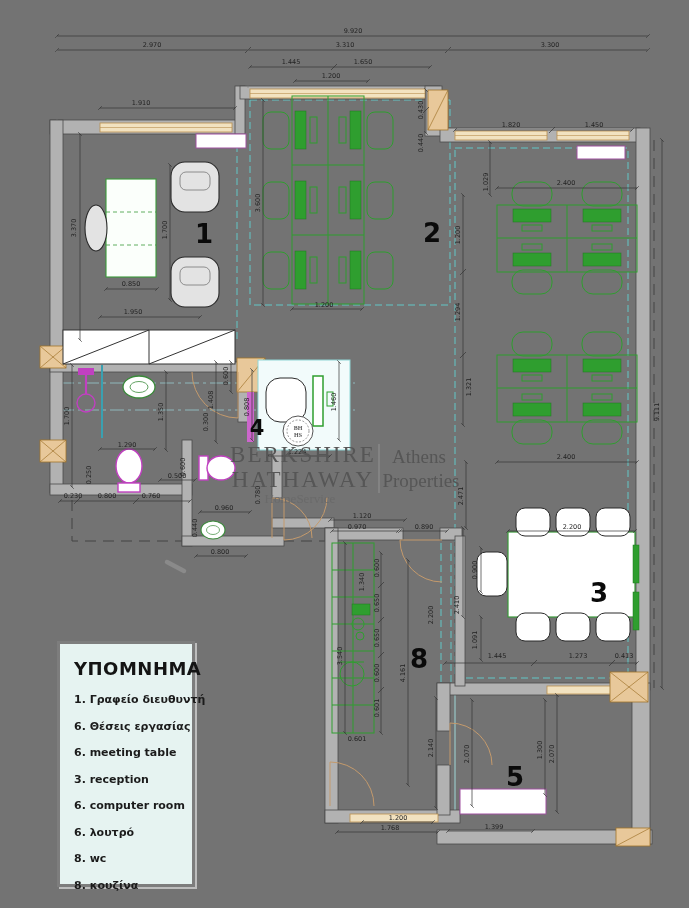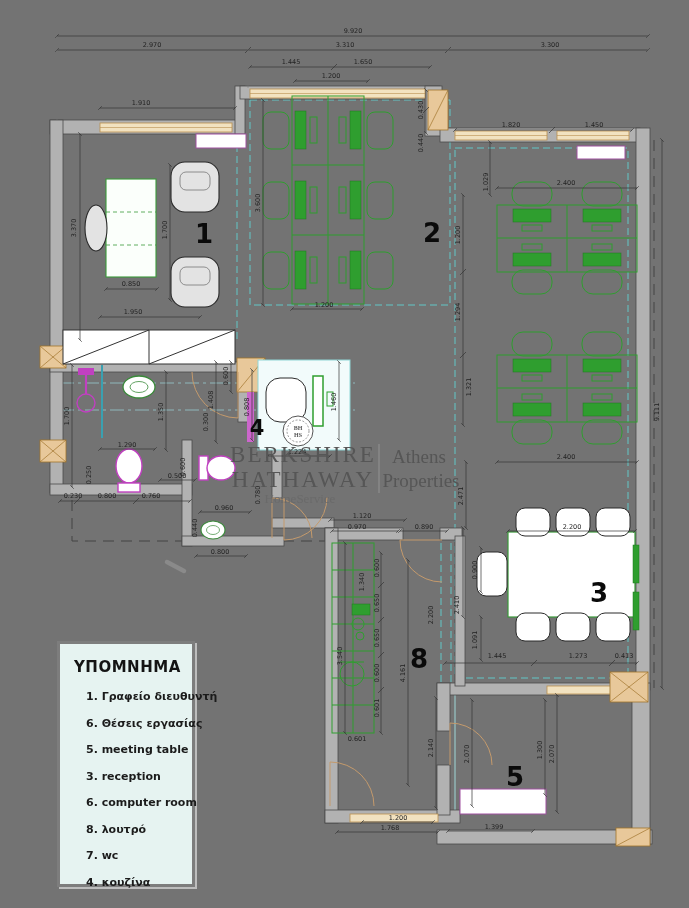--- a/index.html
+++ b/index.html
@@ -25,22 +25,22 @@
   .bdash{stroke:#444;stroke-width:1;stroke-dasharray:11 7;fill:none;}
   .door{stroke:#c49a6c;stroke-width:1;fill:none;}
   .cab{fill:#ffffff;stroke:#a050a0;stroke-width:1;}
   .logo-big{font:23px "Liberation Serif","DejaVu Serif",serif;fill:#565656;letter-spacing:2px;text-anchor:middle;}
   .logo-small{font:13px "Liberation Serif","DejaVu Serif",serif;fill:#6a6a6a;text-anchor:middle;}
   .logo-right{font:19px "Liberation Serif","DejaVu Serif",serif;fill:#565656;text-anchor:middle;}
   .seal-t{font:bold 6px "Liberation Serif","DejaVu Serif",serif;fill:#555;text-anchor:middle;}
   #legend{position:absolute;left:57px;top:641px;width:138px;height:246px;
           background:#e6f3f1;border:3px solid #7d7d7d;box-shadow:2px 2px 0 #bdbdbd;
           padding:14px 0 0 14px;box-sizing:border-box;}
-  #legend .lg-title{font-size:15px;font-weight:bold;color:#141414;margin-bottom:14px;letter-spacing:.5px;}
-  #legend .lg-item{font-size:11px;font-weight:bold;color:#1b1b1b;margin-bottom:13.5px;white-space:nowrap;margin-left:12px;}
+  #legend .lg-title{font-size:18px;font-weight:bold;color:#141414;margin-bottom:14px;letter-spacing:.5px;}
+  #legend .lg-item{font-size:11px;font-weight:bold;color:#1b1b1b;margin-bottom:13.5px;white-space:nowrap;}
 </style>
 </head>
 <body>
 
 <div id="stage">
 <svg width="689" height="908" viewBox="0 0 689 908">
   <defs>
     <marker id="tk" markerWidth="8" markerHeight="8" refX="4" refY="4" orient="auto">
       <path d="M1.5,6.5 L6.5,1.5" stroke="#333" stroke-width="1" fill="none"></path>
     </marker>
@@ -460,20 +460,20 @@
     <line x1="379" y1="444" x2="379" y2="493" stroke="#8a8a8a" stroke-width="1.4"></line>
     <text class="logo-right" x="419" y="463">Athens</text>
     <text class="logo-right" x="421" y="487">Properties</text>
   </g>
 </svg>
 
 <div id="legend">
   <div class="lg-title">ΥΠΟΜΝΗΜΑ</div>
   <div class="lg-item">1. Γραφείο διευθυντή</div>
   <div class="lg-item">6. Θέσεις εργασίας</div>
-  <div class="lg-item">5. meeting table</div>
+  <div class="lg-item">6. meeting table</div>
   <div class="lg-item">3. reception</div>
   <div class="lg-item">6. computer room</div>
-  <div class="lg-item">8. λουτρό</div>
-  <div class="lg-item">7. wc</div>
-  <div class="lg-item">4. κουζίνα</div>
+  <div class="lg-item">6. λουτρό</div>
+  <div class="lg-item">8. wc</div>
+  <div class="lg-item">8. κουζίνα</div>
 </div>
 </div>
 
 </body></html>

